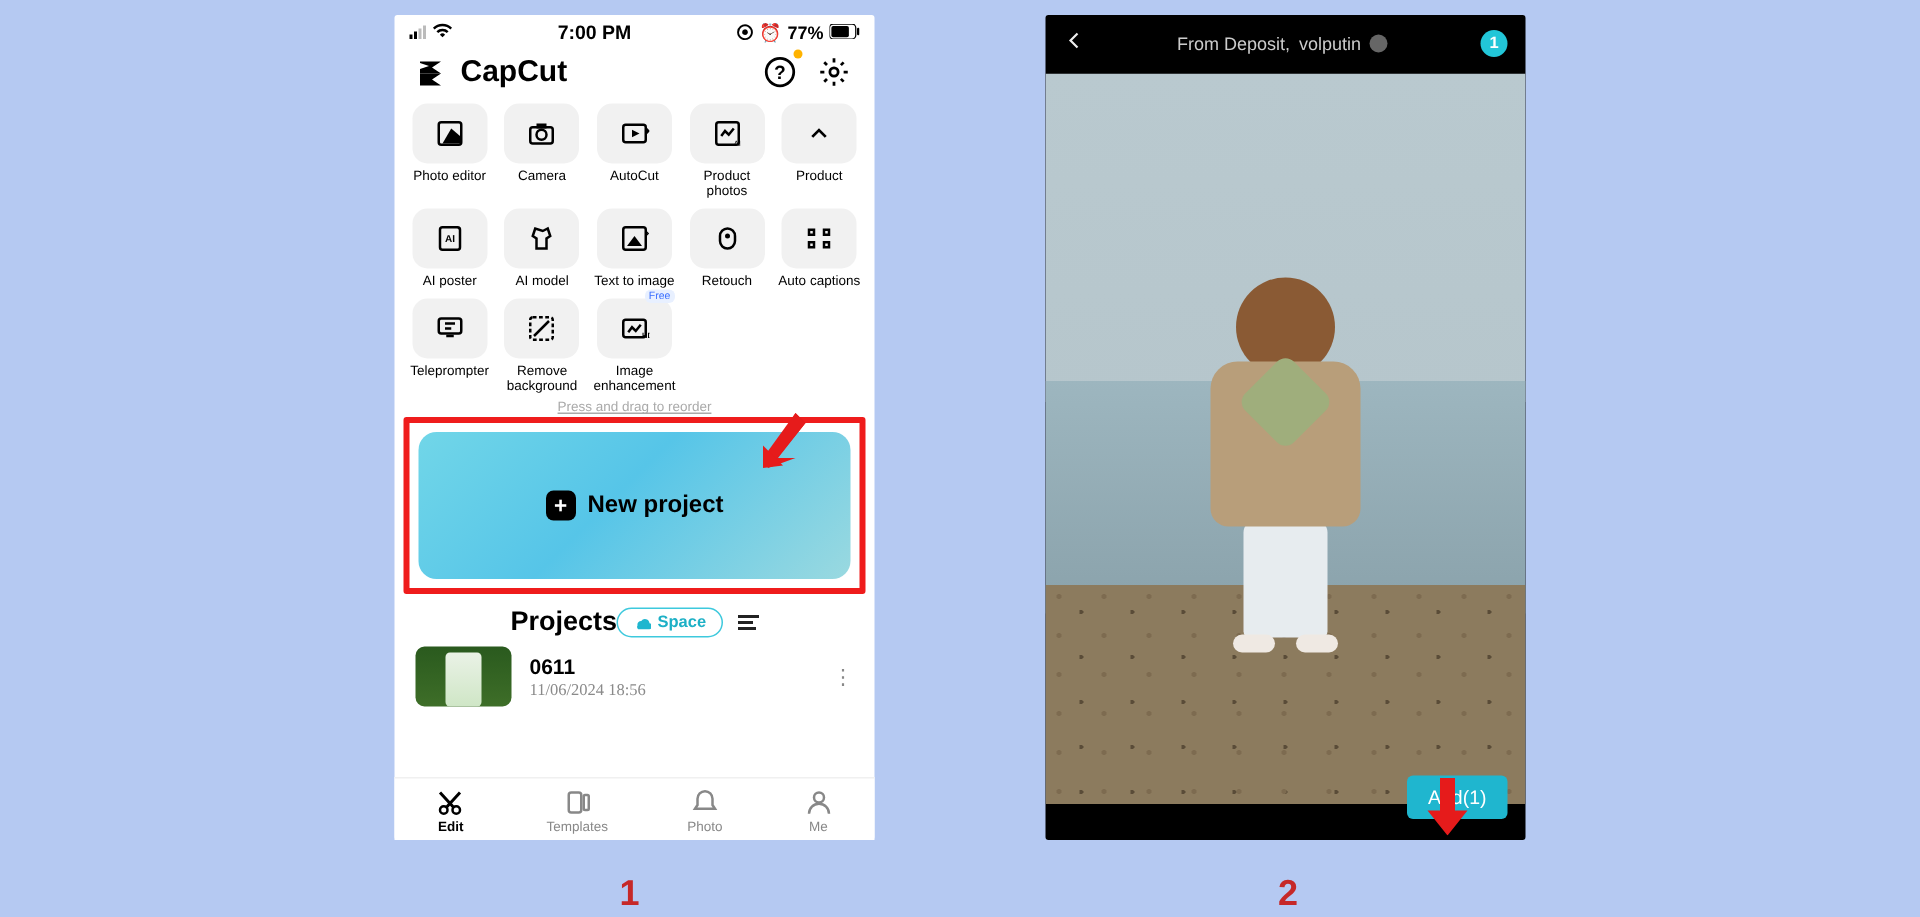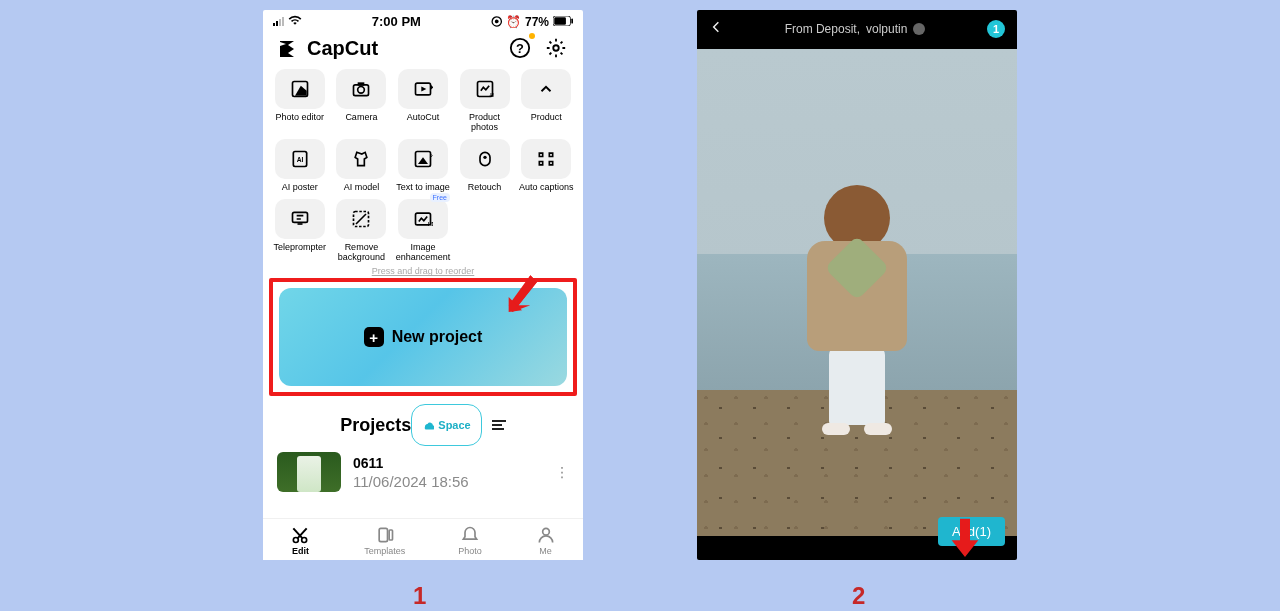--- a/index.html
+++ b/index.html
@@ -120,21 +120,21 @@
   
   .projects-head {
     display:flex; align-items:center; justify-content:center;
     padding: 6px 14px 4px 14px;
   }
   .projects-head h3 { font-size:18px; font-weight:800; }
   .projects-actions { display:flex; gap:10px; align-items:center; }
   .space-btn {
     display:flex;align-items:center;gap:4px;
     border:1px solid #3ec9dd;border-radius:14px;
-    padding:14px 10px; font-size:11px; color:#1db0c6; font-weight:600;
+    padding:3px 10px; font-size:11px; color:#1db0c6; font-weight:600;
   }
   .menu-lines { display:flex;flex-direction:column;gap:2px;}
   .menu-lines span{width:14px;height:2px;background:#222;display:block;}
   .menu-lines span:nth-child(2){width:10px;}
   .menu-lines span:nth-child(3){width:12px;}
 
   .project-item {
     display:flex; align-items:center; gap:12px;
     padding:2px 14px;
   }
@@ -142,21 +142,21 @@
     width:64px;height:40px;border-radius:6px;
     background: linear-gradient(#2a5a1e, #3e6e28);
     position:relative; overflow:hidden;
   }
   .thumb::before{
     content:"";position:absolute;inset:4px 20px 0 20px;
     background:linear-gradient(#eaf2e6,#cfe6c6);border-radius:3px;
   }
   .proj-meta { flex:1; }
   .proj-title{font-weight:700;font-size:14px;}
-  .proj-date{font-size:15px;color:#8a8a8a;margin-top:2px;}
+  .proj-date{font-size:11px;color:#8a8a8a;margin-top:2px;font-family:Liberation Serif, serif;}
   .proj-more{color:#888;font-size:14px;}
 
   
   .bottom-nav {
     position:absolute; bottom:0; left:0; right:0;
     display:flex; justify-content:space-around;
     border-top:1px solid #f0f0f0;
     padding:6px 0 4px 0;
     background:#fff;
   }

